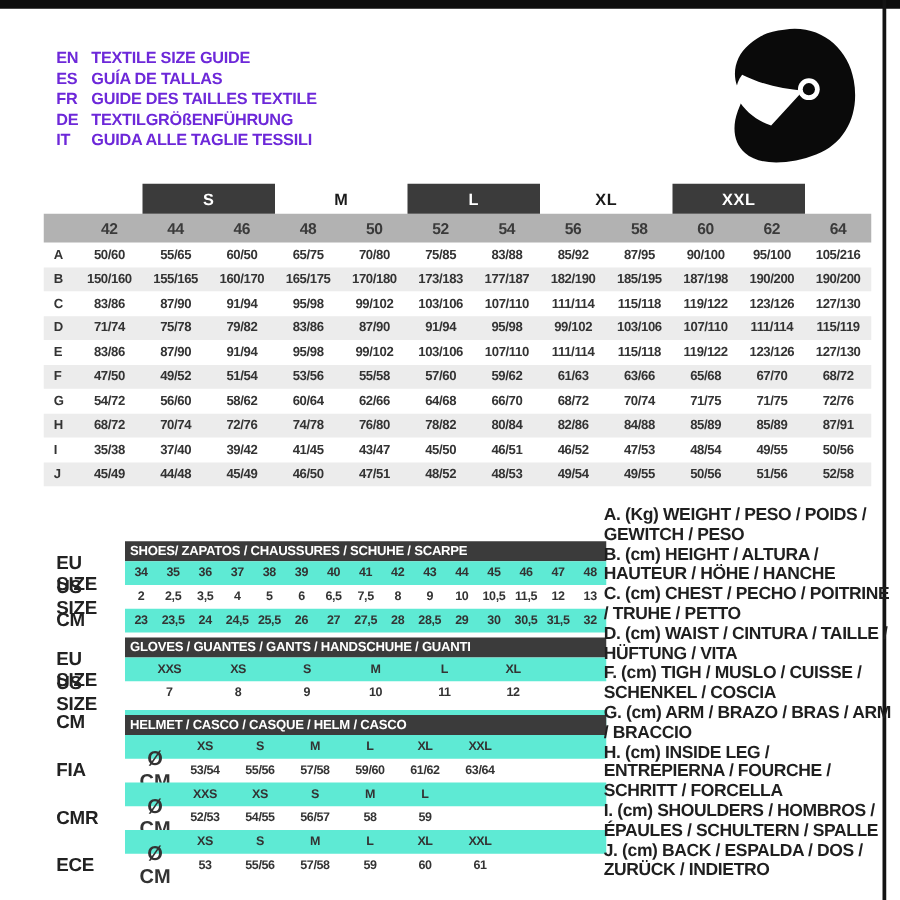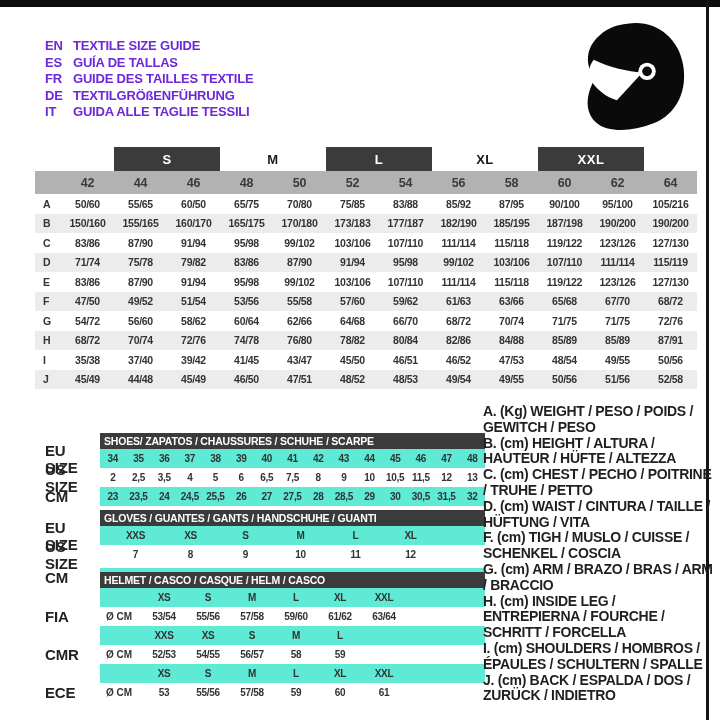--- a/index.html
+++ b/index.html
@@ -55,21 +55,21 @@
   .striped { background:#5eead4; }
   .shoes-grid { grid-template-columns:repeat(15, 1fr); }
   .gloves-grid { grid-template-columns:repeat(6, 55px); padding-left:8px; }
   .scell { display:flex; align-items:center; justify-content:center;
            font-size:10px; font-weight:700; letter-spacing:-0.3px; color:#333; }
   .gap-top { margin-top:4px; }
 
   
   .hrow-inner { width:385px; display:flex; align-items:stretch; }
   .hdiam { width:42px; display:flex; align-items:center; padding-left:6px;
-           font-size:10px; font-weight:700; color:#333; }
+           font-size:16px; font-weight:700; color:#333; }
   .helmet-grid { display:grid; grid-template-columns:repeat(6, 44px); flex:1; align-items:center; }
 
   
   .legend { position:absolute; left:483px; top:404px; width:230px; }
   .legend-item { font-size:14px; font-weight:700; letter-spacing:-0.3px;
                  line-height:15.8px; color:#1f1f1f; }
 </style>
 </head>
 <body>
 
@@ -469,21 +469,21 @@
             <div class="scell">59</div>
             <div class="scell">60</div>
             <div class="scell">61</div>
           </div>
       </div>
     </div>
   </div>
 
   <div class="legend">
       <div class="legend-item">A. (Kg) WEIGHT / PESO / POIDS / GEWITCH / PESO</div>
-      <div class="legend-item">B. (cm) HEIGHT / ALTURA / HAUTEUR / HÜFTE / ALTEZZA</div>
+      <div class="legend-item">B. (cm) HEIGHT / ALTURA / HAUTEUR / HÖHE / HANCHE</div>
       <div class="legend-item">C. (cm) CHEST / PECHO / POITRINE / TRUHE / PETTO</div>
       <div class="legend-item">D. (cm) WAIST / CINTURA / TAILLE / HÜFTUNG / VITA</div>
       <div class="legend-item">F. (cm) TIGH / MUSLO / CUISSE / SCHENKEL / COSCIA</div>
       <div class="legend-item">G. (cm) ARM / BRAZO / BRAS / ARM / BRACCIO</div>
       <div class="legend-item">H. (cm) INSIDE LEG / ENTREPIERNA / FOURCHE / SCHRITT / FORCELLA</div>
       <div class="legend-item">I. (cm) SHOULDERS / HOMBROS / ÉPAULES / SCHULTERN / SPALLE</div>
       <div class="legend-item">J. (cm) BACK / ESPALDA / DOS / ZURÜCK / INDIETRO</div>
     </div>
 
 </div>

